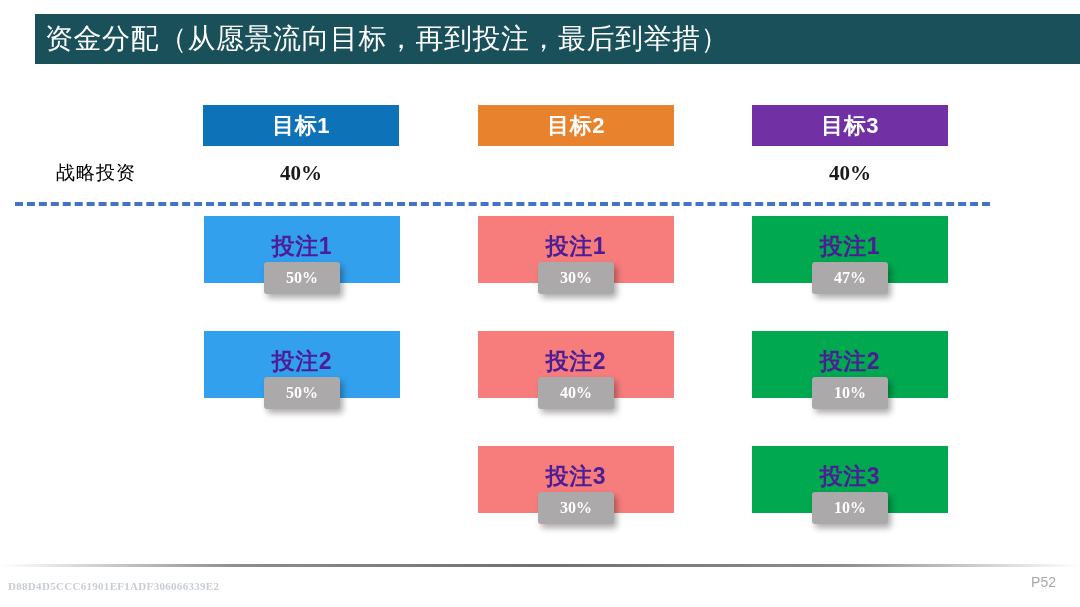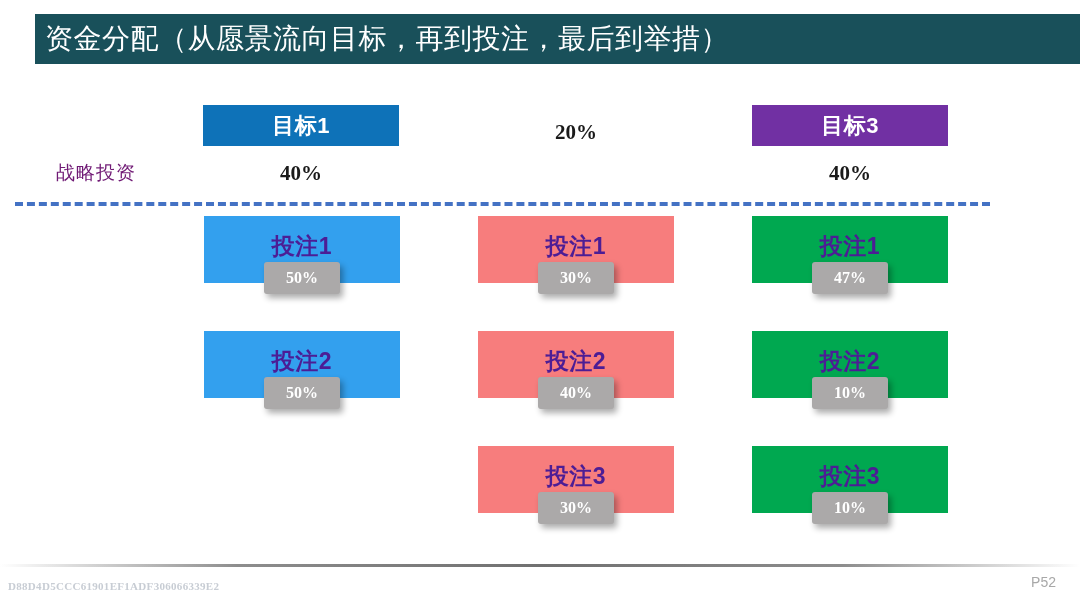--- a/index.html
+++ b/index.html
@@ -197,31 +197,33 @@
 <div id="slide-body">
 
   <div class="column" id="col-1">
     <div class="goal-header" style="background: rgb(14, 114, 184);">
       <span class="goal-label">目标1</span>
     </div>
     <div class="goal-pct">40%</div>
   </div>
 
   <div class="column" id="col-2">
-    <div class="goal-pct">20%</div>
+    <div class="goal-header" style="background: rgb(232, 130, 44);">
+      <span class="goal-label">目标2</span>
+    </div>
   </div>
 
   <div class="column" id="col-3">
     <div class="goal-header" style="background: rgb(113, 48, 163); text-align: center;">
       <span class="goal-label">目标3</span>
     </div>
     <div class="goal-pct">40%</div>
   </div>
 
-  <div id="strategy-label" style="color: #701a75; text-align: right;">战略投资</div>
+  <div id="strategy-label" style="color: #000000; text-align: right;">战略投资</div>
 
   <div id="divider" style="border-top-color: rgb(68, 114, 196);"></div>
 
   <div class="bets" id="bets-1">
     <div class="bet" style="background: rgb(51, 160, 238);">
       <span class="bet-label">投注1</span>
       <span class="bet-pct" style="background: rgb(171, 169, 169);">50%</span>
     </div>
     <div class="bet" style="background: rgb(51, 160, 238);">
       <span class="bet-label">投注2</span>

